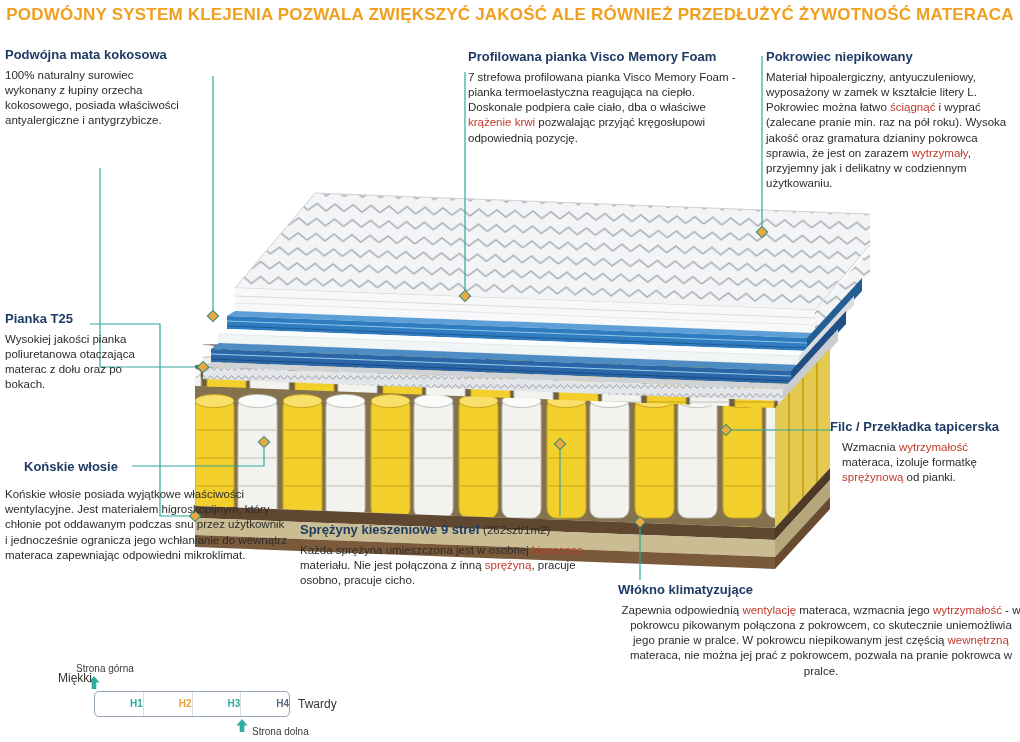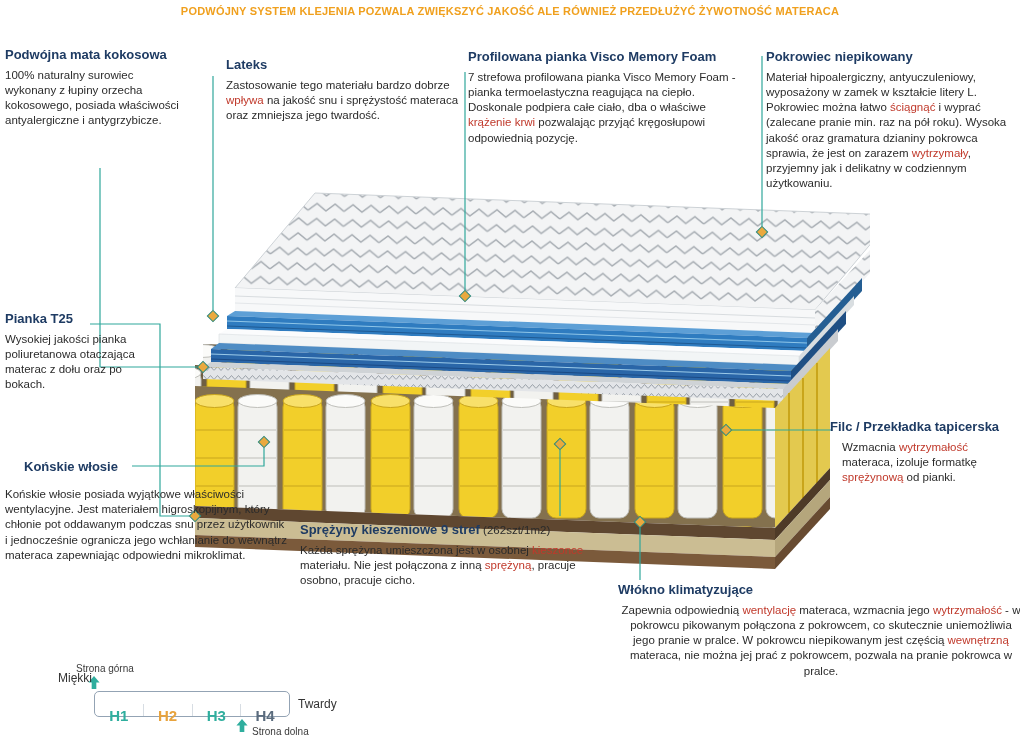--- a/index.html
+++ b/index.html
@@ -3,27 +3,27 @@
 <meta charset="utf-8">
 <style>
   html,body{margin:0;padding:0;background:#fff;}
   #stage{position:relative;width:1020px;height:742px;background:#fff;overflow:hidden;
          font-family:"Liberation Sans",sans-serif;}
   .ann{position:absolute;}
   .hd{font-weight:bold;font-size:13px;color:#1e3b63;line-height:1.15;}
   .bd{font-size:11.5px;line-height:1.32;color:#2b2b2b;margin-top:5px;}
   .rd{color:#c0392b;}
   #banner{position:absolute;top:5px;left:0;right:0;text-align:center;
-          font-weight:bold;font-size:11px;color:#f0a01e;letter-spacing:.2px;}
+          font-weight:bold;font-size:17px;color:#f0a01e;letter-spacing:.2px;}
   .sml{font-size:10px;color:#3a3a3a;}
   .axis-label{font-size:12px;color:#333;}
   .scale-box{position:absolute;left:94px;top:691px;width:196px;height:26px;
              border:1px solid #93a3b4;border-radius:5px;display:flex;box-sizing:border-box;}
-  .lvl{flex:1;text-align:center;font-weight:bold;font-size:15px;line-height:24px;
-       border-left:1px solid #d7dde3;margin-top:12px;}
+  .lvl{flex:1;text-align:right;font-weight:bold;font-size:10px;line-height:24px;
+       border-left:1px solid #d7dde3;}
   .lvl:first-child{border-left:none;}
   svg{display:block;}
   .abs{position:absolute;}
 </style>
 </head>
 <body>
 
 <div id="stage">
 
   <div id="banner" style="color: rgb(240, 160, 30);">PODWÓJNY SYSTEM KLEJENIA POZWALA ZWIĘKSZYĆ JAKOŚĆ ALE RÓWNIEŻ PRZEDŁUŻYĆ ŻYWOTNOŚĆ MATERACA</div>
@@ -133,24 +133,20 @@
       <rect x="556" y="440" width="8" height="8" transform="rotate(45 560 444)"></rect>
       <rect x="636" y="518" width="8" height="8" transform="rotate(45 640 522)"></rect>
     </g>
   </svg>
 
   <div class="ann" style="left:5px;top:48px;width:176px;">
     <div class="hd">Podwójna mata kokosowa</div>
     <div class="bd"><span>100% naturalny surowiec wykonany z łupiny orzecha kokosowego, posiada właściwości antyalergiczne i antygrzybicze.</span></div>
   </div>
 
-  <div class="ann" style="left:226px;top:58px;width:240px;">
-    <div class="hd">Lateks</div>
-    <div class="bd"><span>Zastosowanie tego materiału bardzo dobrze </span><span class="rd">wpływa</span><span> na jakość snu i sprężystość materaca oraz zmniejsza jego twardość.</span></div>
-  </div>
 
   <div class="ann" style="left:468px;top:50px;width:276px;">
     <div class="hd">Profilowana pianka Visco Memory Foam</div>
     <div class="bd"><span>7 strefowa profilowana pianka Visco Memory Foam - pianka termoelastyczna reagująca na ciepło. Doskonale podpiera całe ciało, dba o właściwe </span><span class="rd">krążenie krwi</span><span> pozwalając przyjąć kręgosłupowi odpowiednią pozycję.</span></div>
   </div>
 
   <div class="ann" style="left:766px;top:50px;width:250px;">
     <div class="hd">Pokrowiec niepikowany</div>
     <div class="bd"><span>Materiał hipoalergiczny, antyuczuleniowy, wyposażony w zamek w kształcie litery L. Pokrowiec można łatwo </span><span class="rd">ściągnąć</span><span> i wyprać (zalecane pranie min. raz na pół roku). Wysoka jakość oraz gramatura dzianiny pokrowca sprawia, że jest on zarazem </span><span class="rd">wytrzymały</span><span>, przyjemny jak i delikatny w codziennym użytkowaniu.</span></div>
   </div>

